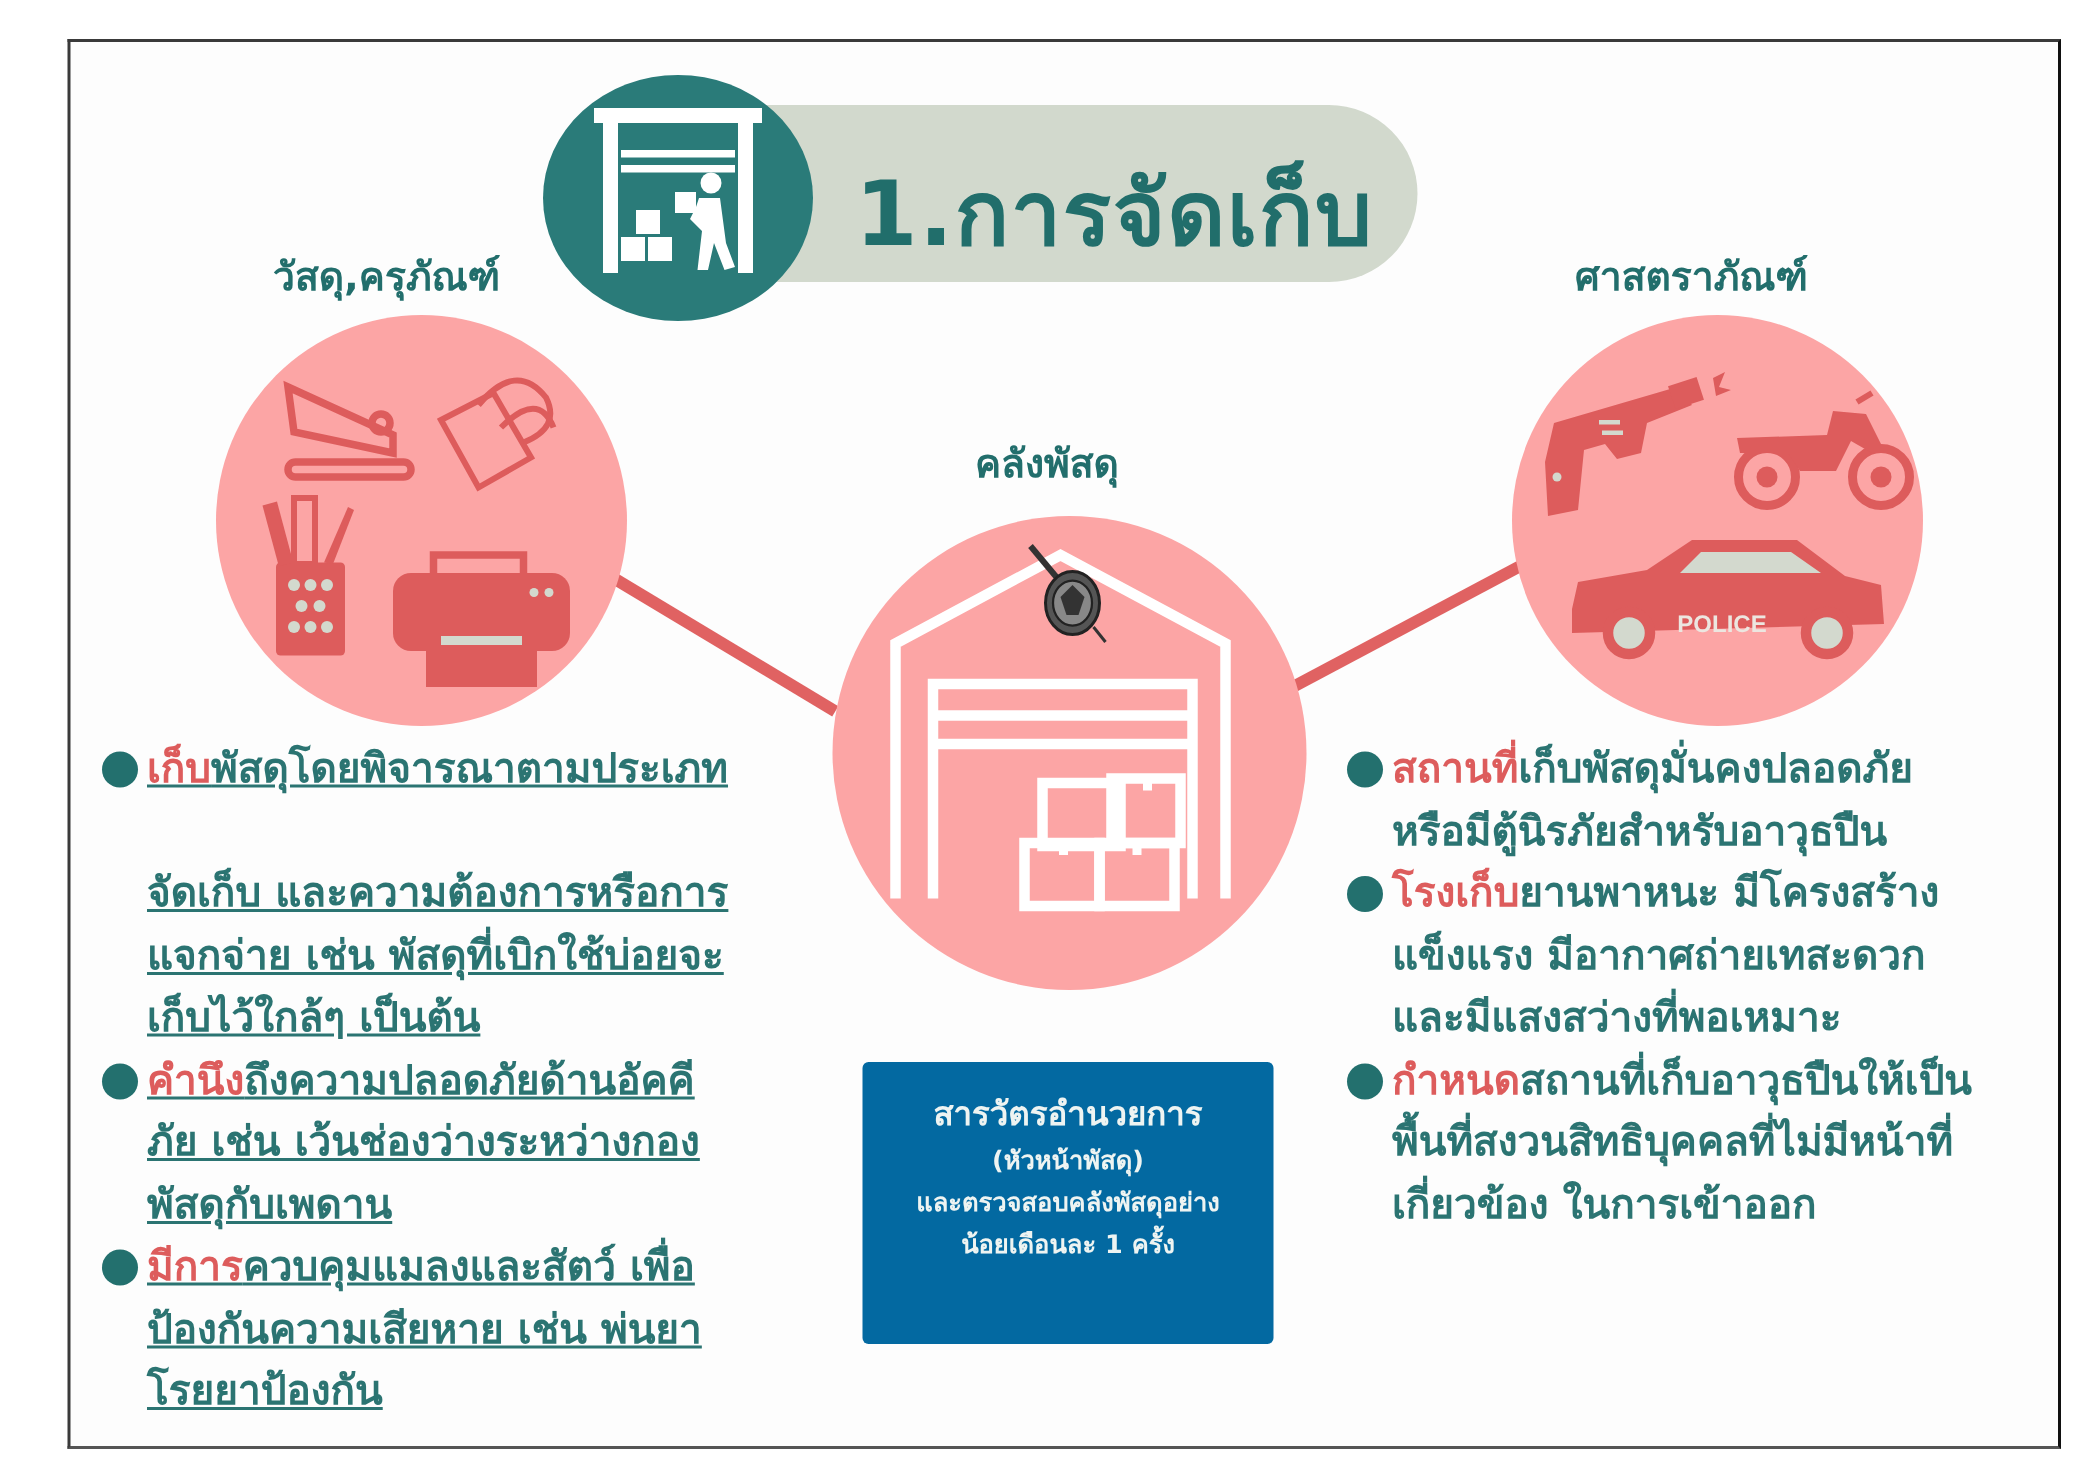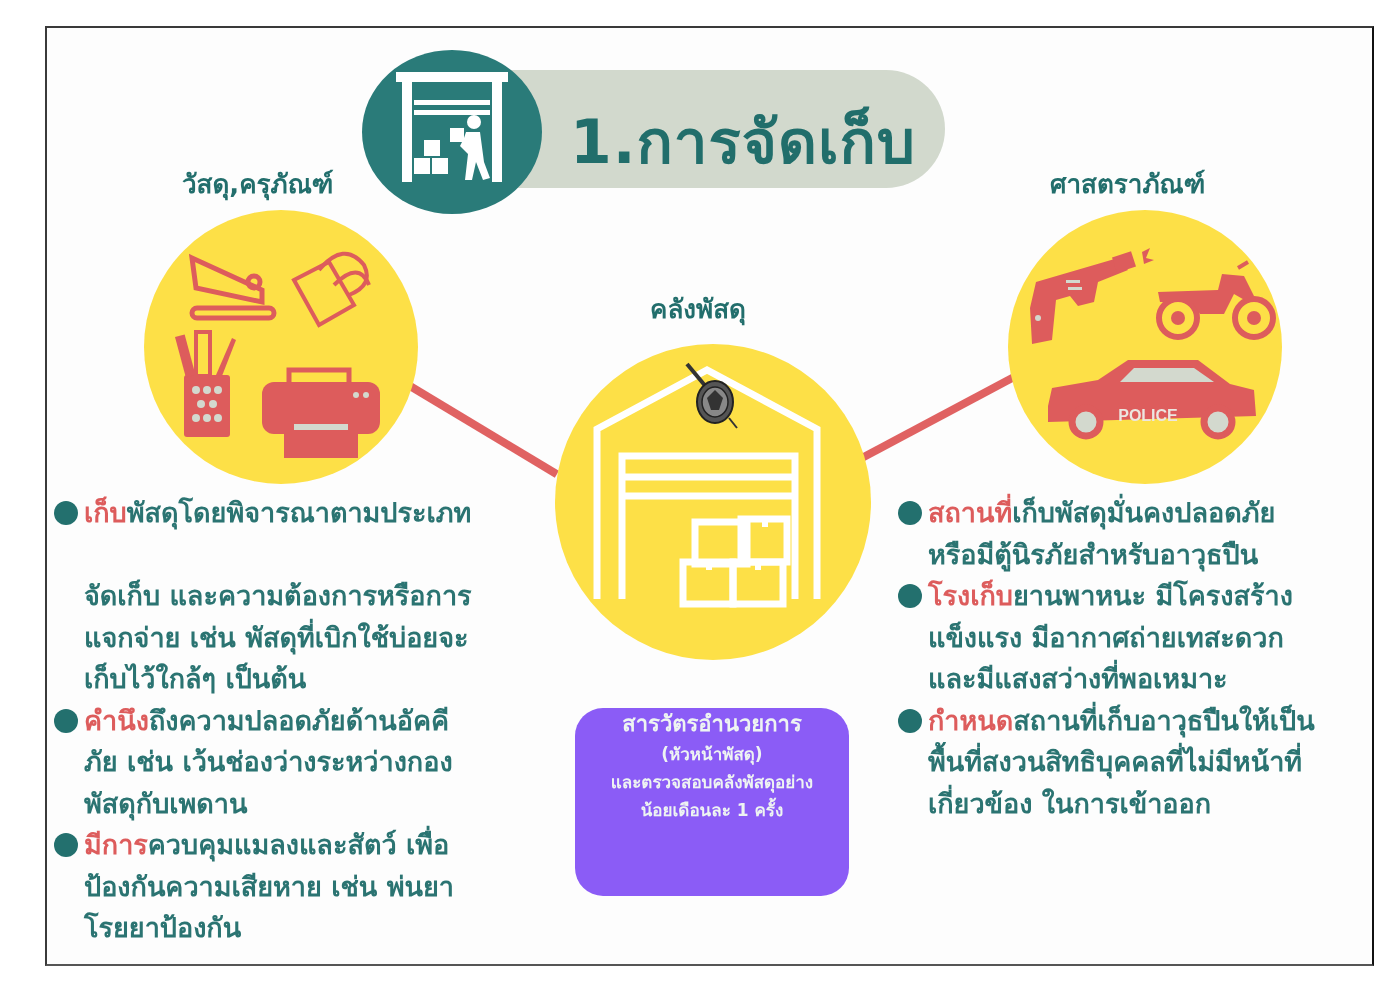--- a/index.html
+++ b/index.html
@@ -9,31 +9,31 @@
            border:2px solid #3a3a3a; border-right-color:#111; border-bottom-color:#555;
            background:#fdfdfd; box-sizing:border-box; }
   .connector { position:absolute; height:8px; background:#e06262; transform-origin:0 50%; }
   .title-pill { position:absolute; left:450px; top:70px; width:495px; height:118px;
                 background:#d2d9cd; border-radius:60px; }
   .title-text { position:absolute; left:570px; top:94px; font-size:60px; font-weight:bold;
                 color:#216e6b; letter-spacing:1px; }
   .title-badge { position:absolute; left:362px; top:50px; width:180px; height:164px;
                  border-radius:50%; background:#2a7b79; }
   .title-badge svg { position:absolute; left:30px; top:20px; }
-  .circle { position:absolute; border-radius:50%; background:#fde047; overflow:hidden; }
+  .circle { position:absolute; border-radius:50%; background:#fca5a5; overflow:hidden; }
   .cat-label { position:absolute; font-size:26px; font-weight:bold; color:#226e6c; }
   .bullets { position:absolute; font-size:27px; font-weight:bold; color:#2b7472;
              line-height:41.5px; }
   .bullet { position:relative; padding-left:30px; }
   .bullet .dot { position:absolute; left:0; top:9px; width:24px; height:24px;
                  border-radius:50%; background:#23706e; }
   .bullet .hl { color:#dd5c5c; }
   .note-box { position:absolute; left:575px; top:708px; width:274px; height:188px;
-              background:#8b5cf6; border-radius:28px; color:#eef4f2;
-              font-weight:bold; text-align:center; box-sizing:border-box; padding-top:0; }
+              background:#0369a1; border-radius:4px; color:#eef4f2;
+              font-weight:bold; text-align:center; box-sizing:border-box; padding-top:20px; }
   .note-box .l1 { font-size:22px; line-height:32px; }
   .note-box .l2 { font-size:17px; line-height:28px; }
   .seal { position:absolute; }
 </style>
 </head>
 <body>
 
 <div class="frame"></div>
 
 <div class="connector" style="left:400px; top:376px; width:183px; transform:rotate(31deg);"></div>
@@ -94,21 +94,21 @@
       <path d="M145 172 L145 160 L205 160 L205 172" fill="none" stroke="#dd5c5c" stroke-width="5"></path>
       <rect x="118" y="172" width="118" height="52" rx="12"></rect>
       <rect x="140" y="218" width="74" height="30"></rect>
       <rect x="150" y="214" width="54" height="6" fill="#d3d9ce"></rect>
       <circle cx="212" cy="185" r="3" fill="#d3d9ce"></circle>
       <circle cx="222" cy="185" r="3" fill="#d3d9ce"></circle>
     </g>
   </svg>
 </div>
 
-<div class="bullets" style="left:54px; top:492px; width:490px;">
+<div class="bullets" style="left:68px; top:492px; width:490px;text-decoration:underline;">
   <div class="bullet">
     <span class="dot"></span>
     <span class="hl">เก็บ</span><span>พัสดุโดยพิจารณาตามประเภท</span><br>
     <br>
     <span>จัดเก็บ และความต้องการหรือการ</span><br>
     <span>แจกจ่าย เช่น พัสดุที่เบิกใช้บ่อยจะ</span><br>
     <span>เก็บไว้ใกล้ๆ เป็นต้น</span>
   </div>
   <div class="bullet">
     <span class="dot"></span>

